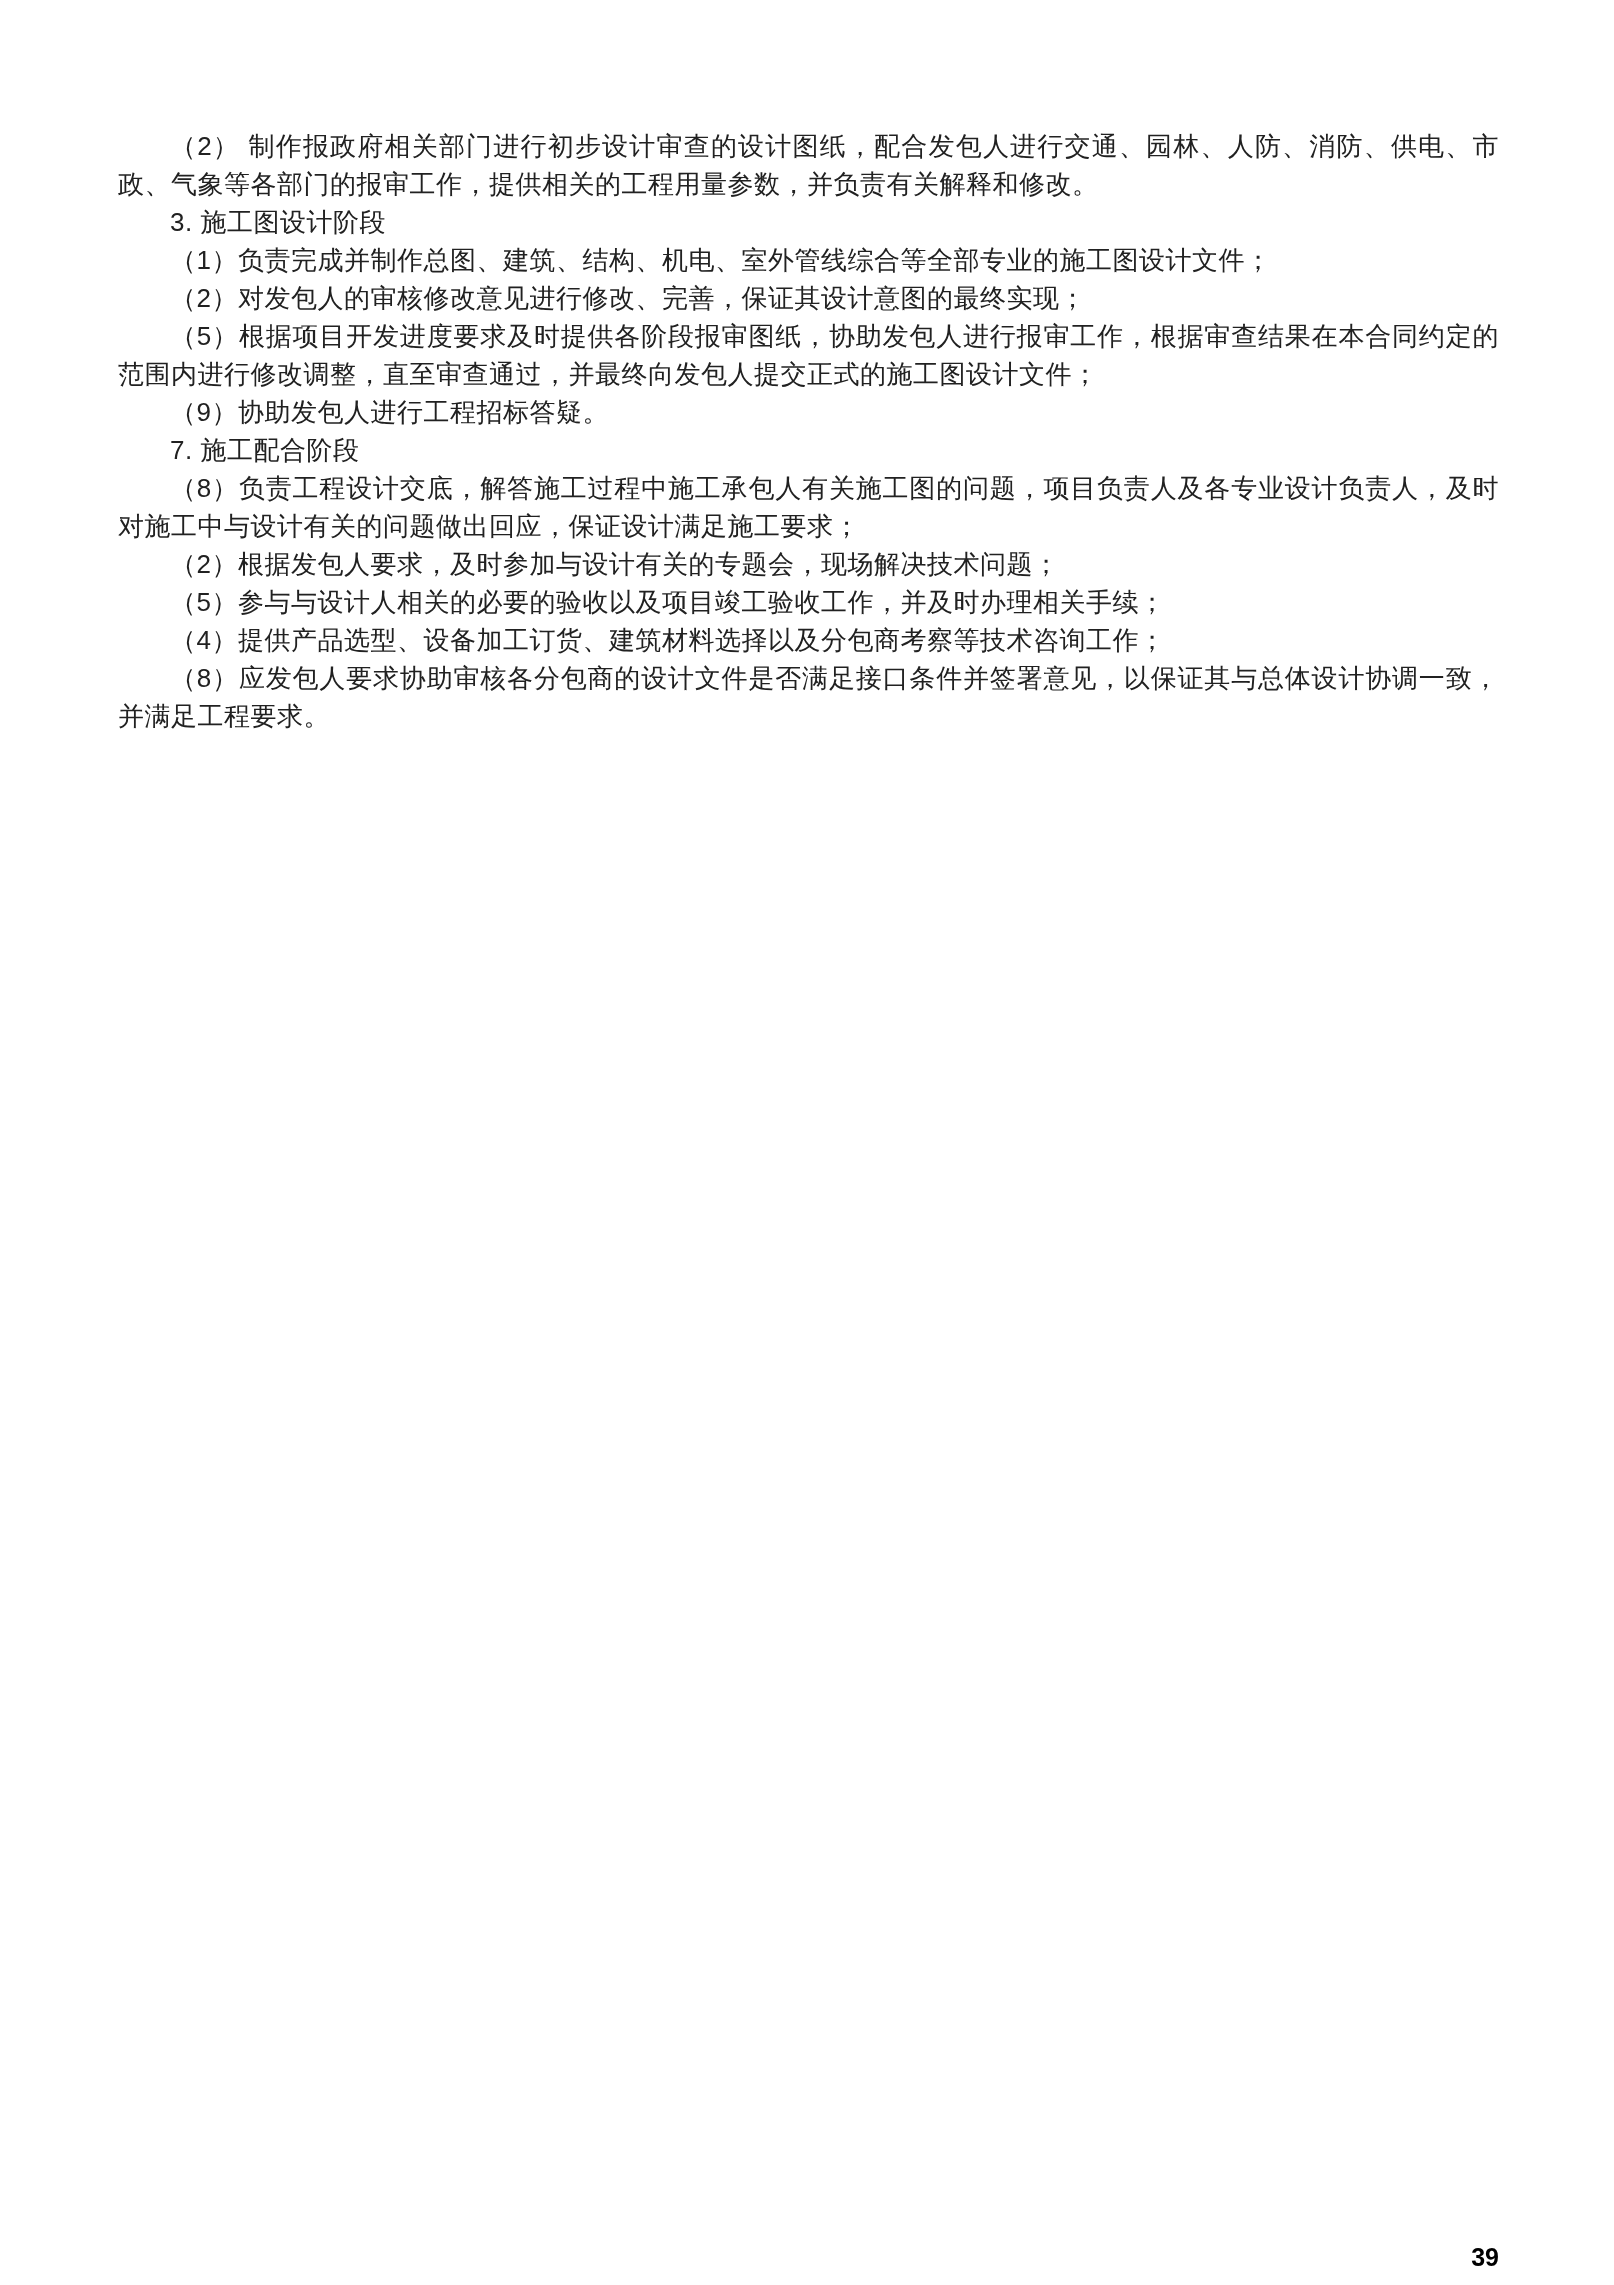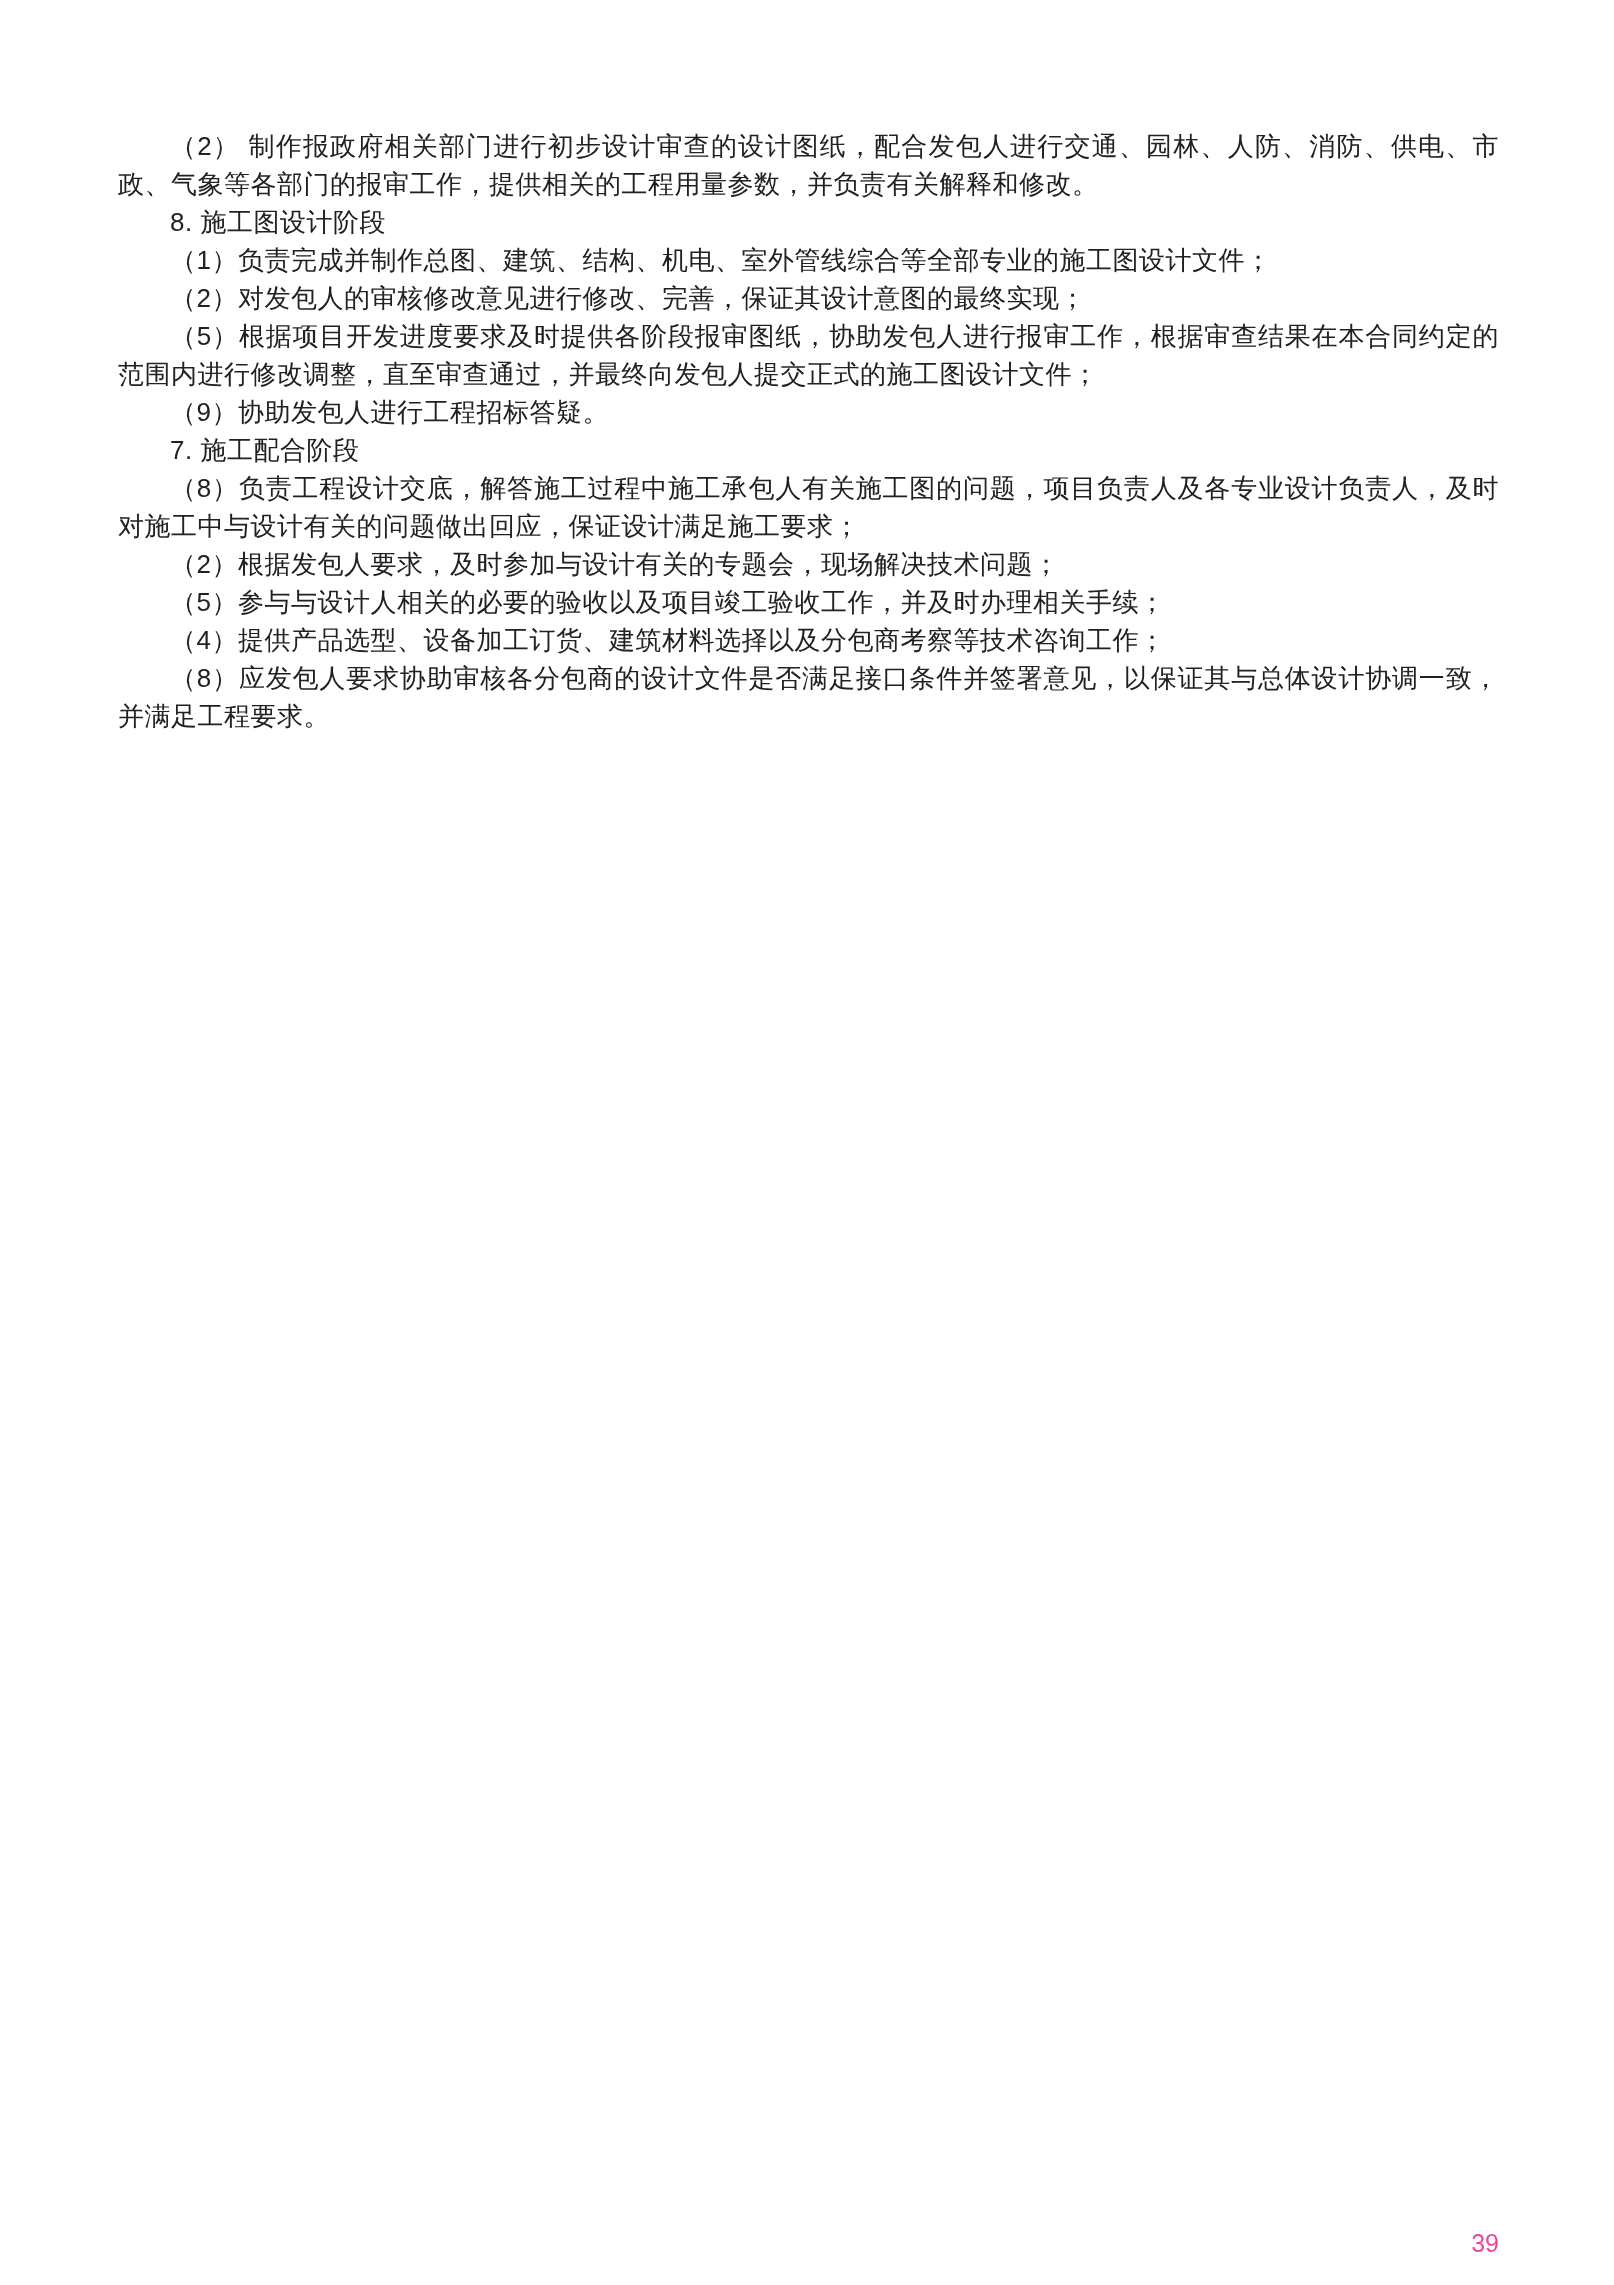--- a/index.html
+++ b/index.html
@@ -29,36 +29,37 @@
     line-height: 38px;
     text-indent: 2em;
     text-align: justify;
     text-justify: inter-ideograph;
     letter-spacing: 0.5px;
     word-break: break-all;
   }
   .page-number {
     position: absolute;
     right: 116px;
-    bottom: 29px;
+    bottom: 15px;
     font-size: 25px;
     line-height: 1;
-    color: #ec4899;
+    color: #000000;
+    font-weight: bold;
   }
 </style>
 </head>
 <body>
 
 <div class="page">
 
   <div class="content">
 
       <p class="para">（2） 制作报政府相关部门进行初步设计审查的设计图纸，配合发包人进行交通、园林、人防、消防、供电、市政、气象等各部门的报审工作，提供相关的工程用量参数，并负责有关解释和修改。</p>
 
-      <p class="para">8. 施工图设计阶段</p>
+      <p class="para">3. 施工图设计阶段</p>
 
       <p class="para">（1）负责完成并制作总图、建筑、结构、机电、室外管线综合等全部专业的施工图设计文件；</p>
 
       <p class="para">（2）对发包人的审核修改意见进行修改、完善，保证其设计意图的最终实现；</p>
 
       <p class="para">（5）根据项目开发进度要求及时提供各阶段报审图纸，协助发包人进行报审工作，根据审查结果在本合同约定的范围内进行修改调整，直至审查通过，并最终向发包人提交正式的施工图设计文件；</p>
 
       <p class="para">（9）协助发包人进行工程招标答疑。</p>
 
       <p class="para">7. 施工配合阶段</p>

